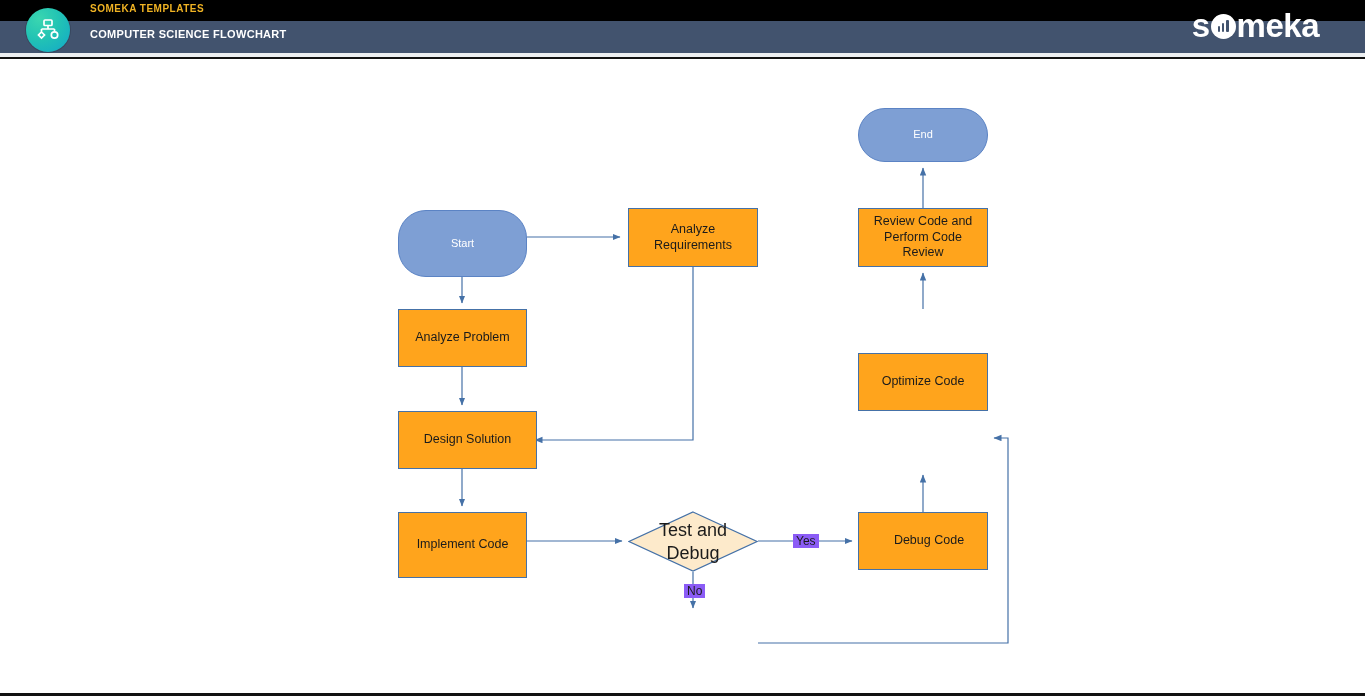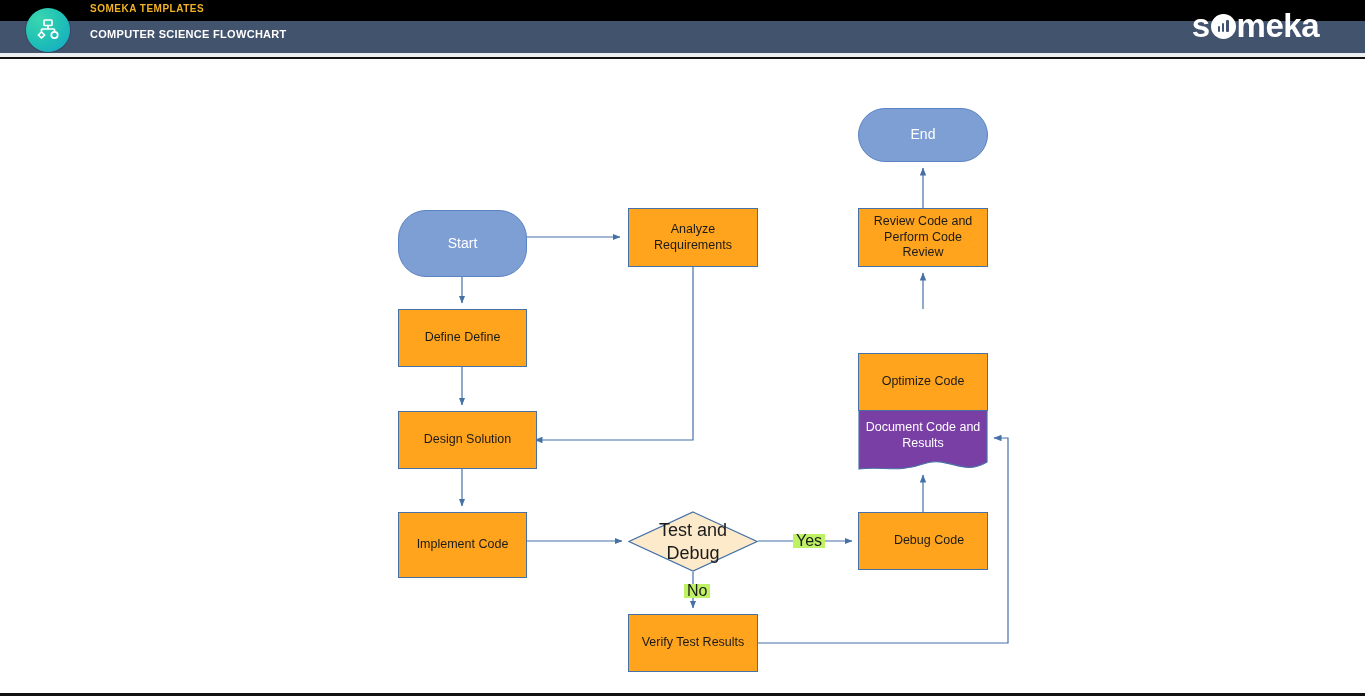--- a/index.html
+++ b/index.html
@@ -53,30 +53,30 @@
   .canvas{position:absolute;left:0;top:59px;width:1365px;height:634px;background:#fff;}
   .foot-rule{position:absolute;left:0;top:693px;width:1365px;height:3px;background:#111;}
 
   svg.edges{position:absolute;left:0;top:0;width:1365px;height:634px;overflow:visible;}
 
   .node{position:absolute;box-sizing:border-box;display:flex;align-items:center;
         justify-content:center;text-align:center;line-height:1.25;}
   .node span{display:block;padding:0 6px;}
 
   .n-proc{background:#ffa41c;border:1.2px solid #4571a7;color:#1b1b1b;font-size:12.5px;}
-  .n-term{background:#7e9fd4;border:1.2px solid #5b83c4;color:#ffffff;font-size:14px;
+  .n-term{background:#7e9fd4;border:1.2px solid #5b83c4;color:#ffffff;font-size:11px;
           border-radius:28px;}
   .n-dec{color:#1b1b1b;font-size:18px;background:transparent;border:none;}
   .n-dec .dec-svg{position:absolute;left:0;top:0;}
   .n-dec span{position:relative;z-index:2;}
   .n-doc{color:#ffffff;font-size:12.5px;background:transparent;border:none;}
   .n-doc .doc-svg{position:absolute;left:0;top:0;}
   .n-doc span{position:relative;z-index:2;}
 
-  .edge-label{position:absolute;font-size:16px;color:#1b1b1b;background:#bef264;
+  .edge-label{position:absolute;font-size:12px;color:#1b1b1b;background:#8b5cf6;
               padding:0 3px;line-height:14px;}
 </style>
 </head>
 <body>
 
 <div class="page">
 
   <div class="hdr-black"></div>
   <div class="hdr-slate"></div>
   <div class="hdr-gray"></div>
@@ -144,21 +144,21 @@
 
     <div class="node n-term" style="left:398px;top:151px;width:129px;height:67px;">
       <span>Start</span>
     </div>
 
     <div class="node n-proc" style="left:628px;top:149px;width:130px;height:59px;">
       <span>Analyze Requirements</span>
     </div>
 
     <div class="node n-proc" style="left:398px;top:250px;width:129px;height:58px;">
-      <span>Define Define</span>
+      <span>Analyze Problem</span>
     </div>
 
     <div class="node n-proc" style="left:398px;top:352px;width:139px;height:58px;">
       <span>Design Solution</span>
     </div>
 
     <div class="node n-proc" style="left:398px;top:453px;width:129px;height:66px;">
       <span>Implement Code</span>
     </div>
 
@@ -166,30 +166,21 @@
       <svg class="dec-svg" width="130" height="61" viewBox="0 0 130 61">
         <polygon points="65,1 129,30.5 65,60 1,30.5" fill="#fdeacb" stroke="#4571a7" stroke-width="1.2"></polygon>
       </svg>
       <span>Test and Debug</span>
     </div>
 
     <div class="node n-proc" style="left:858px;top:453px;width:130px;height:58px;padding-left:12px;">
       <span>Debug Code</span>
     </div>
 
-    <div class="node n-proc" style="left:628px;top:555px;width:130px;height:58px;">
-      <span>Verify Test Results</span>
-    </div>
 
-    <div class="node n-doc" style="left:858px;top:348px;width:130px;height:68px;">
-      <svg class="doc-svg" width="130" height="68" viewBox="0 0 130 68">
-        <path d="M1,1 H129 V55 C104,70 91,48 65,57 C40,66 26,59 1,62 Z" fill="#7a3fa5" stroke="#4571a7" stroke-width="1.2"></path>
-      </svg>
-      <span style="margin-bottom:10px;">Document Code and Results</span>
-    </div>
 
     <div class="node n-proc" style="left:858px;top:250px;width:130px;height:58px;margin-top:44px;">
       <span>Optimize Code</span>
     </div>
 
     <div class="node n-proc" style="left:858px;top:149px;width:130px;height:59px;">
       <span>Review Code and Perform Code Review</span>
     </div>
 
     <div class="node n-term" style="left:858px;top:49px;width:130px;height:54px;">

